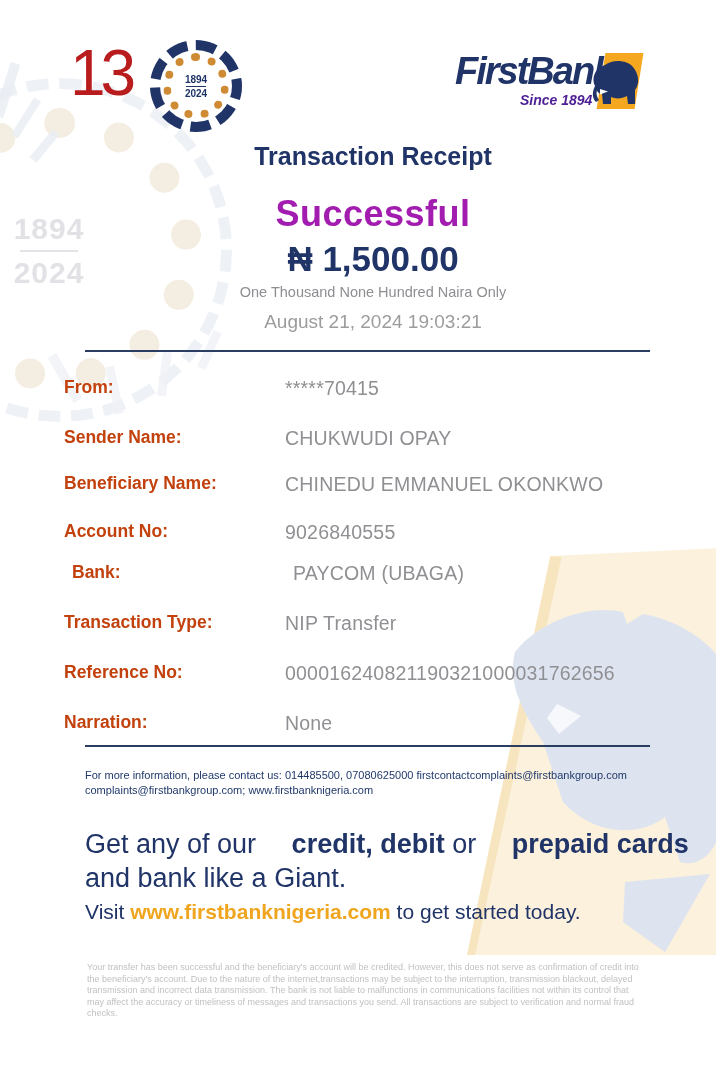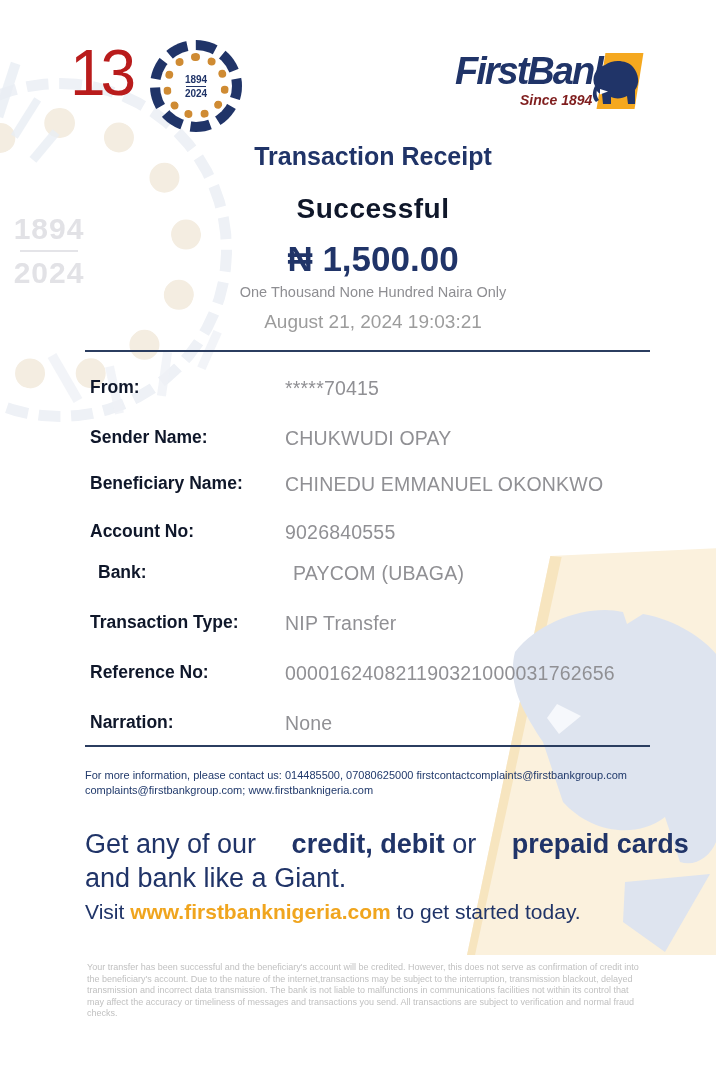--- a/index.html
+++ b/index.html
@@ -39,37 +39,37 @@
     border:10px dashed #203468; }
   .circle0 .mosaic { position:absolute; inset:13px; border-radius:50%;
     border:8px dotted #cf8b33; }
   .circle0 .core { position:absolute; inset:25px; border-radius:50%; background:#ffffff;
     display:flex; flex-direction:column; align-items:center; justify-content:center; }
   .circle0 .core span { font-size:10px; font-weight:bold; color:#203468; line-height:11px; }
   .circle0 .core .bar { width:20px; height:1px; background:#203468; margin:1px 0; }
   .fb-wordmark { position:absolute; left:455px; top:50px; font-size:38px; font-weight:bold;
     font-style:italic; color:#203468; letter-spacing:-2px; }
   .fb-tagline { position:absolute; left:520px; top:92px; font-size:14px; font-weight:bold;
-    font-style:italic; color:#7f1d1d; }
+    font-style:italic; color:#4c1d95; }
   .fb-gold { position:absolute; left:601px; top:53px; width:38px; height:56px;
     background:#f5a81f; transform:skewX(-9deg); }
   .fb-elephant { position:absolute; left:585px; top:58px; width:56px; height:50px; }
   
   .cblock { position:absolute; left:30px; width:686px; text-align:center; }
   .title { top:142px; font-size:25px; font-weight:bold; color:#203468; }
-  .status { top:193px; font-size:28px; font-weight:bold; color:#0f172a; letter-spacing:.5px; }
+  .status { top:193px; font-size:36px; font-weight:bold; color:#a21caf; letter-spacing:.5px; }
   .amount { top:239px; font-size:35px; font-weight:bold; color:#203468;
     font-family:Liberation Sans, sans-serif; }
   .words { top:284px; font-size:14.5px; color:#8e8e92; }
   .datetime { top:311px; font-size:19px; color:#9c9c9c; }
   .divider { position:absolute; left:85px; width:565px; height:2px; background:#2b3d60; }
   .div1 { top:350px; } .div2 { top:745px; }
   
   .frow { position:absolute; left:0; width:716px; height:26px; }
-  .frow .lbl { position:absolute; left:90px; font-size:17.5px; font-weight:bold; color:#0f172a; }
+  .frow .lbl { position:absolute; left:64px; font-size:17.5px; font-weight:bold; color:#c2410c; }
   .frow .val { position:absolute; left:285px; font-size:19.5px; color:#909094; letter-spacing:.2px; }
   .r0{top:377px;} .r1{top:427px;} .r2{top:473px;} .r3{top:521px;}
   .r4{top:562px;margin-left:8px;} .r5{top:612px;} .r6{top:662px;} .r7{top:712px;padding-left:48px;}
   
   .contact { position:absolute; left:85px; top:768px; width:575px; font-size:11px;
     color:#20396b; line-height:15px; }
   .promo-line { position:absolute; left:85px; font-size:27px; color:#203468; }
   .promo-l1 { top:829px; } .promo-l2 { top:863px; }
   .promo-line b { font-weight:bold;margin-left:28px; }
   .promo-visit { position:absolute; left:85px; top:900px; font-size:21px; color:#203468; }

